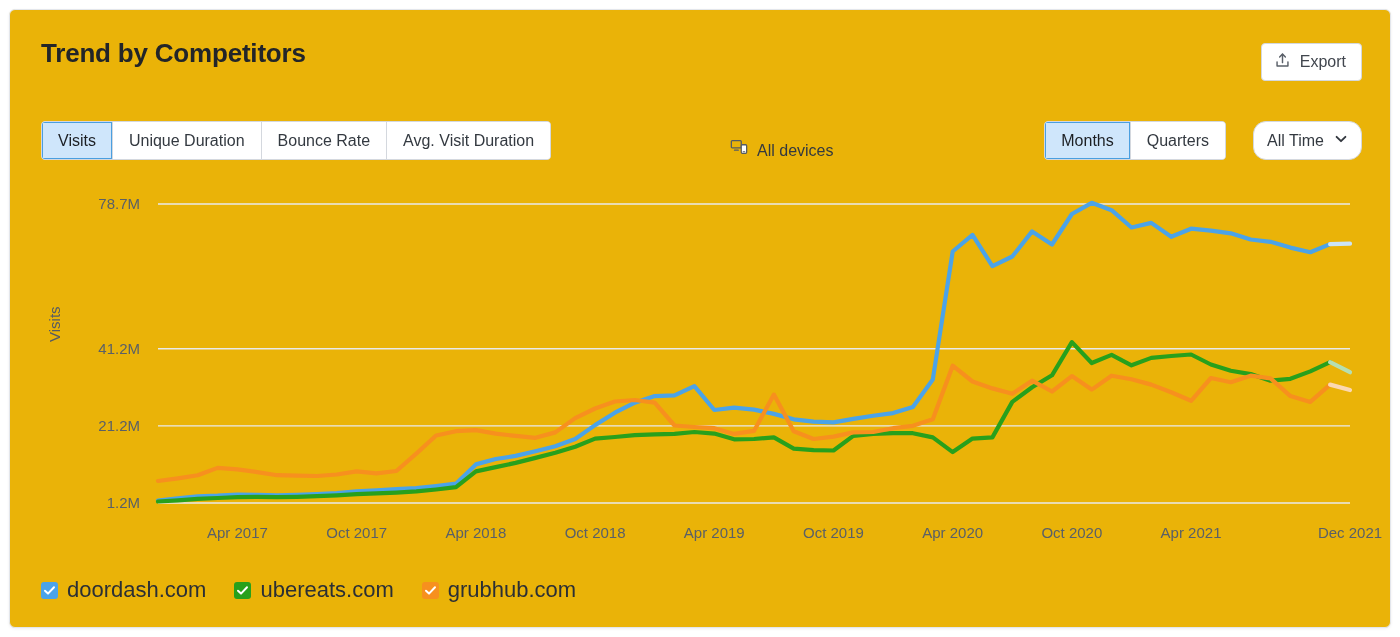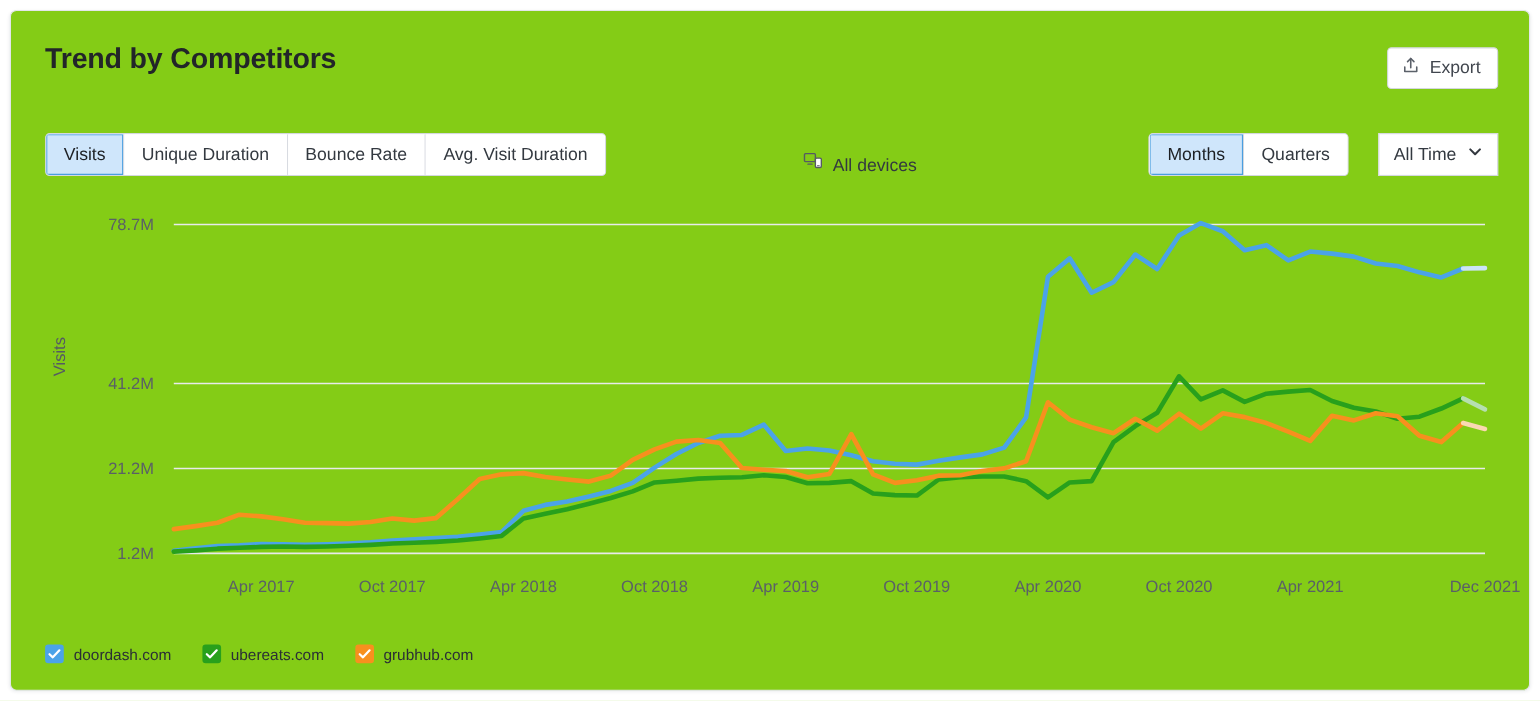--- a/index.html
+++ b/index.html
@@ -7,21 +7,21 @@
     margin: 0; padding: 0;
     width: 1400px; height: 637px;
     background: #ffffff;
     font-family: "Liberation Sans", sans-serif;
     -webkit-font-smoothing: antialiased;
   }
   .card {
     position: absolute;
     left: 9px; top: 9px;
     width: 1382px; height: 619px;
-    background: #84cc16;
+    background: #eab308;
     border: 1px solid #e3e6eb;
     border-radius: 6px;
     box-shadow: 0 1px 3px rgba(20,30,50,0.07);
     overflow: hidden;
   }
   
   .hdr {
     position: absolute; left: 0; top: 0; width: 100%; height: 92px;
   }
   .title {
@@ -62,21 +62,21 @@
   }
   .devices {
     position: absolute; left: 720px; top: 19px; height: 39px;
     display: flex; align-items: flex-end; gap: 9px;
     font-size: 16px; color: #333940; cursor: pointer;
   }
   .timerange {
     position: absolute; right: 28px; top: 19px; height: 39px;
     display: flex; align-items: center; gap: 10px;
     padding: 0 13px;
-    border: 1px solid #d4d8de; border-radius: 0; background: #fff;
+    border: 1px solid #d4d8de; border-radius: 13px; background: #fff;
     font-size: 16px; color: #333940; cursor: pointer;
   }
   
   .chart-wrap { position: absolute; left: 0; top: 154px; width: 100%; height: 395px; }
   .chart-svg { position: absolute; left: 0; top: 0; }
   .ylabel {
     position: absolute; left: 36px; top: 178px;
     transform: rotate(-90deg); transform-origin: left top;
     font-size: 15px; color: #555b63; white-space: nowrap;
   }
@@ -84,21 +84,21 @@
   .legend {
     position: absolute; left: 31px; bottom: 24px;
     display: flex; align-items: center; gap: 28px;
   }
   .leg-item { display: flex; align-items: center; gap: 9px; cursor: pointer; }
   .leg-box {
     width: 17px; height: 17px; border-radius: 3px;
     display: flex; align-items: center; justify-content: center;
   }
   .leg-box svg { display: block; }
-  .leg-text { font-size: 14px; color: #2b2f35; }
+  .leg-text { font-size: 22px; color: #2b2f35; }
   .tick-txt { font-size: 15px; fill: #5a6067; font-family: "Liberation Sans", sans-serif; }
   .tick-x { font-size: 15px; fill: #5a6067; font-family: "Liberation Sans", sans-serif; }
 </style>
 </head>
 <body>
 
 <div class="card">
 
   <div class="hdr">
     <div class="title">Trend by Competitors</div>

